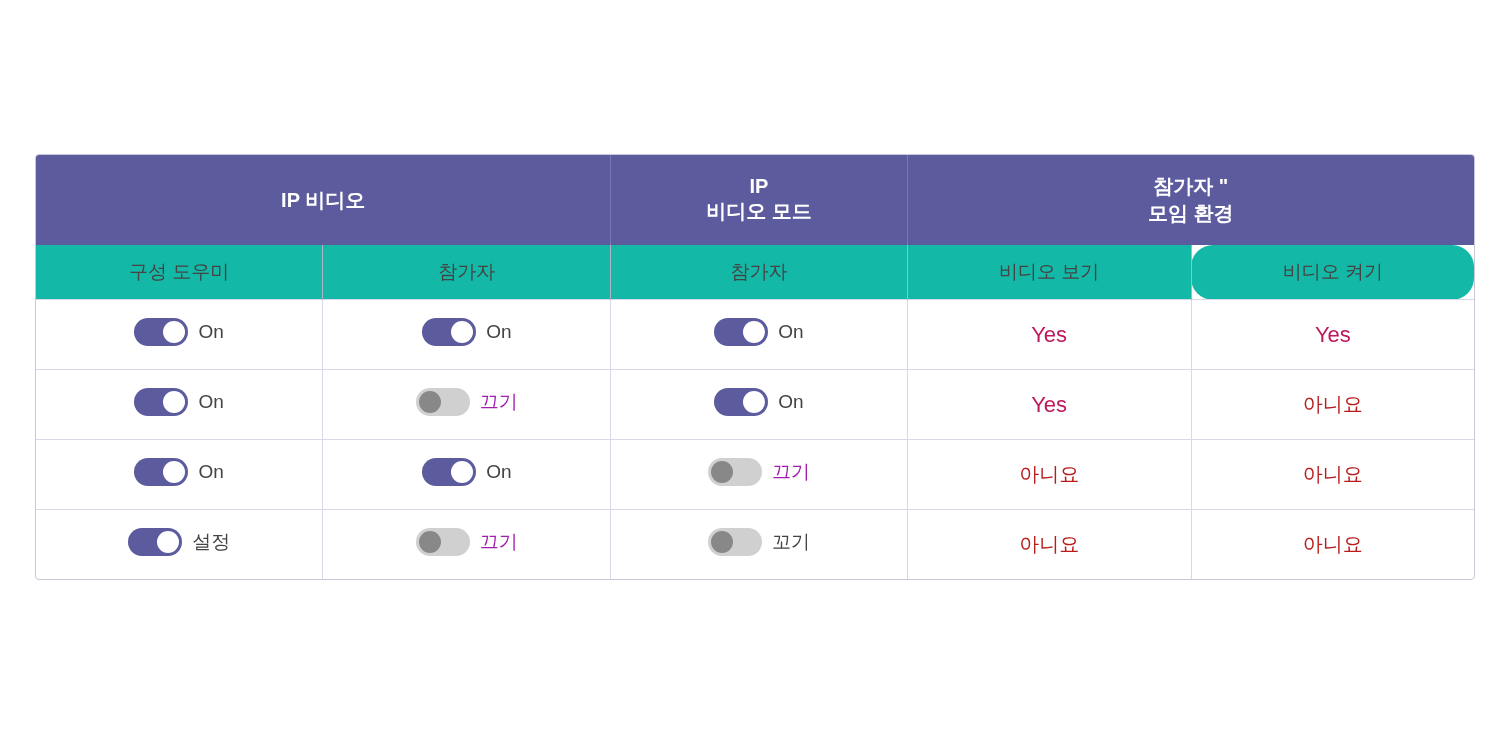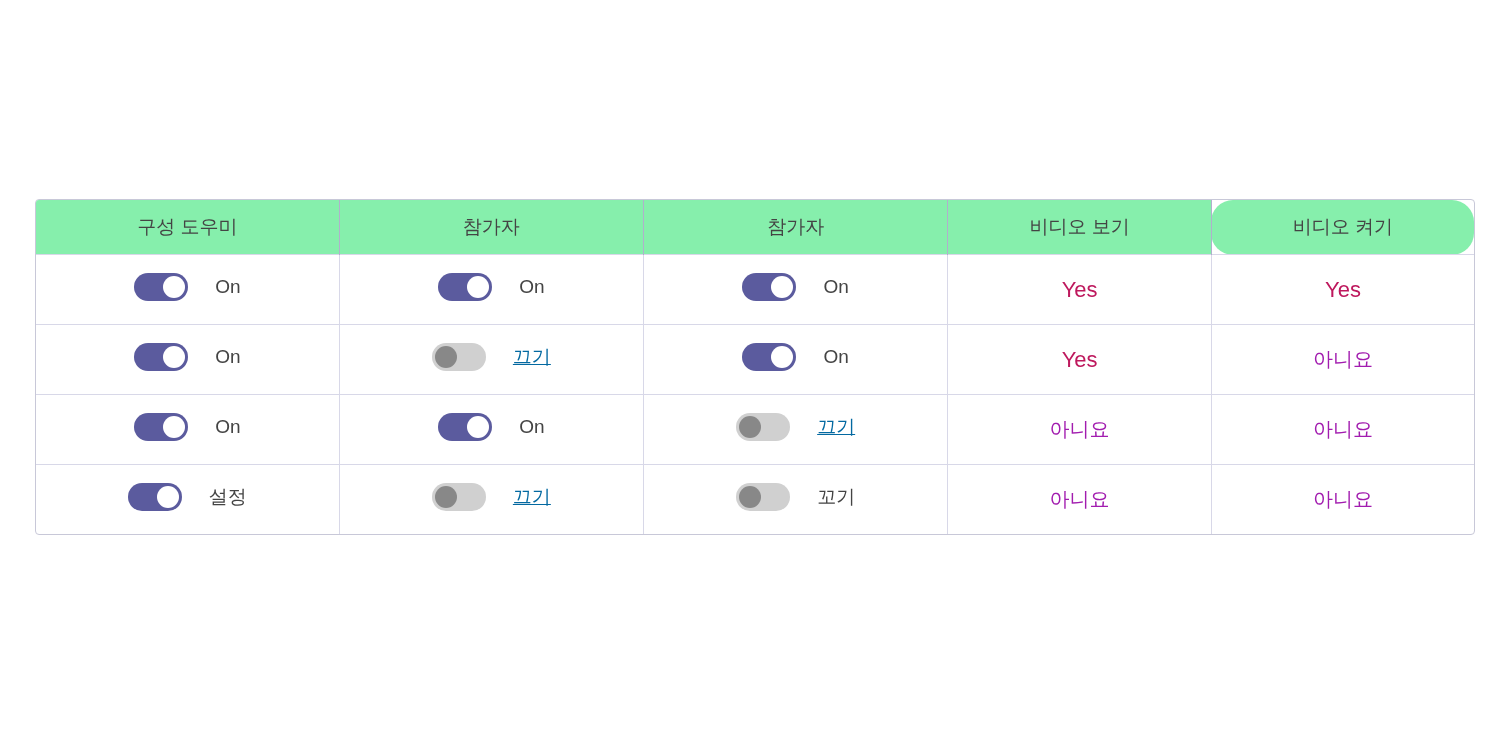--- a/index.html
+++ b/index.html
@@ -35,21 +35,21 @@
       font-size: 20px;
       padding: 18px 10px;
       text-align: center;
       border-right: 1.5px solid #7878b8;
     }
     .header-top th:last-child {
       border-right: none;
     }
 
     .header-sub {
-      background: #86efac;
+      background: #14b8a6;
     }
     .header-sub th {
       color: #444;
       font-weight: 500;
       font-size: 19px;
       padding: 14px 10px;
       text-align: center;
       border-right: 1.5px solid #b0b0cc;
     }
     .header-sub th:last-child {
@@ -70,21 +70,21 @@
       vertical-align: middle;
     }
     tbody td:last-child {
       border-right: none;
     }
 
     
     .toggle-wrap {
       display: inline-flex;
       align-items: center;
-      gap: 27px;
+      gap: 10px;
       justify-content: flex-end;
     }
     .toggle {
       display: inline-block;
       width: 54px;
       height: 28px;
       border-radius: 14px;
       position: relative;
       flex-shrink: 0;
     }
@@ -108,42 +108,48 @@
     .toggle.off .knob {
       left: 3px;
       background: #888;
     }
 
     .toggle-label {
       font-size: 19px;
       color: #444;
     }
     .toggle-label.link {
-      color: #0369a1;
-      text-decoration: underline;
+      color: #a21caf;
       cursor: pointer;
     }
 
     .yes-text {
       color: #be185d;
       font-size: 22px;
       font-weight: 500;
     }
     .no-text {
-      color: #a21caf;
+      color: #b91c1c;
       font-size: 20px;
       margin-top: 9px;
     }
   </style>
 </head>
 <body>
 
 <div class="table-wrapper">
   <table>
     <thead>
+      <tr class="header-top">
+        <th colspan="2">IP 비디오</th>
+        <th style="white-space:pre-line;">IP
+비디오 모드</th>
+        <th colspan="2" style="white-space:pre-line;">참가자 "
+모임 환경</th>
+      </tr>
       <tr class="header-sub">
         <th>구성 도우미</th>
         <th>참가자</th>
         <th>참가자</th>
         <th>비디오 보기</th>
         <th>비디오 켜기</th>
       </tr>
     </thead>
     <tbody>
 

